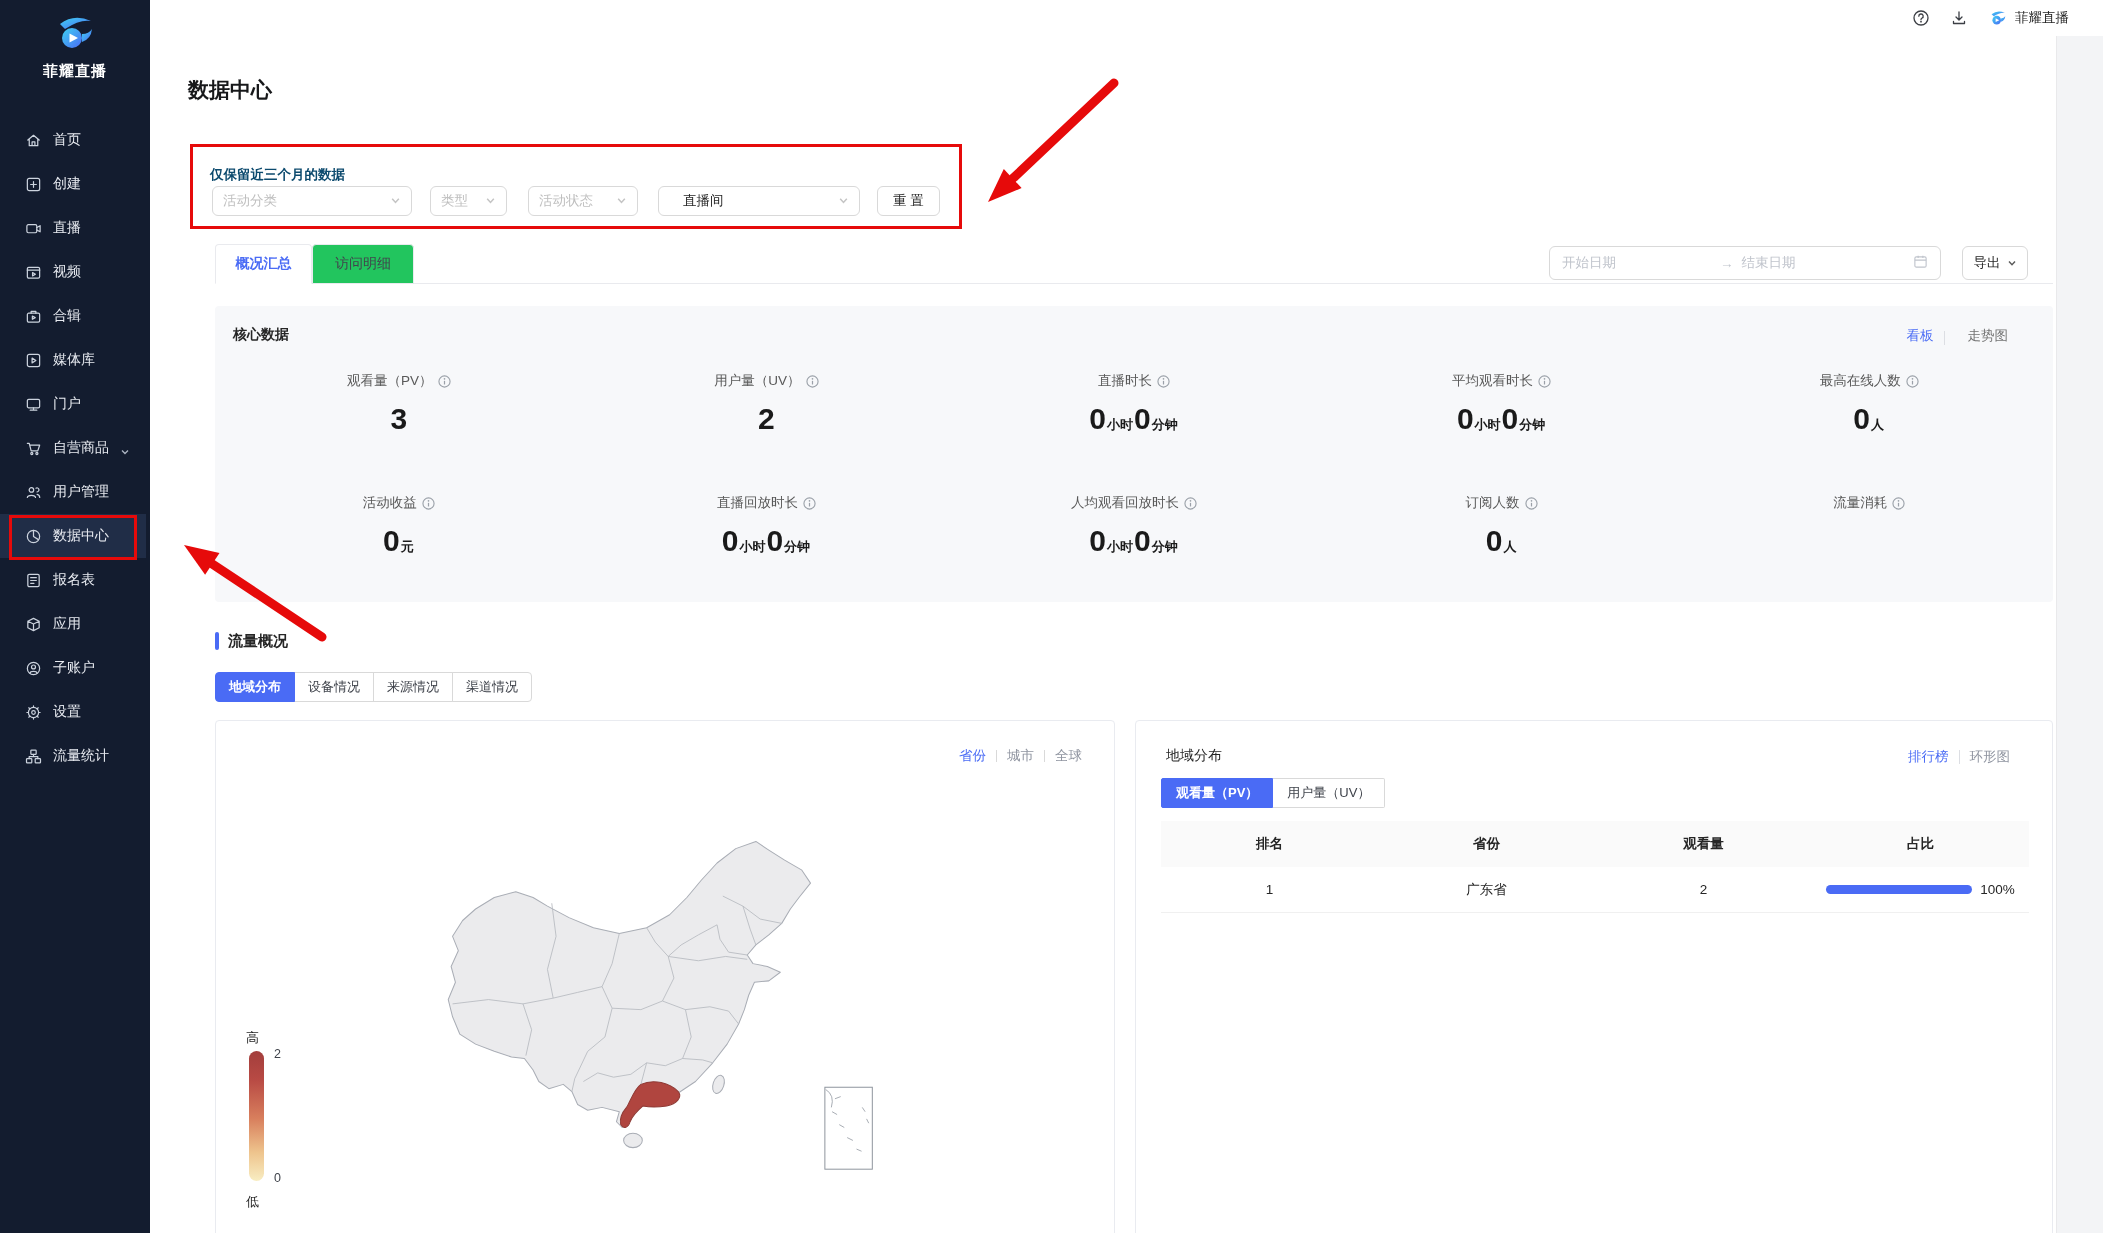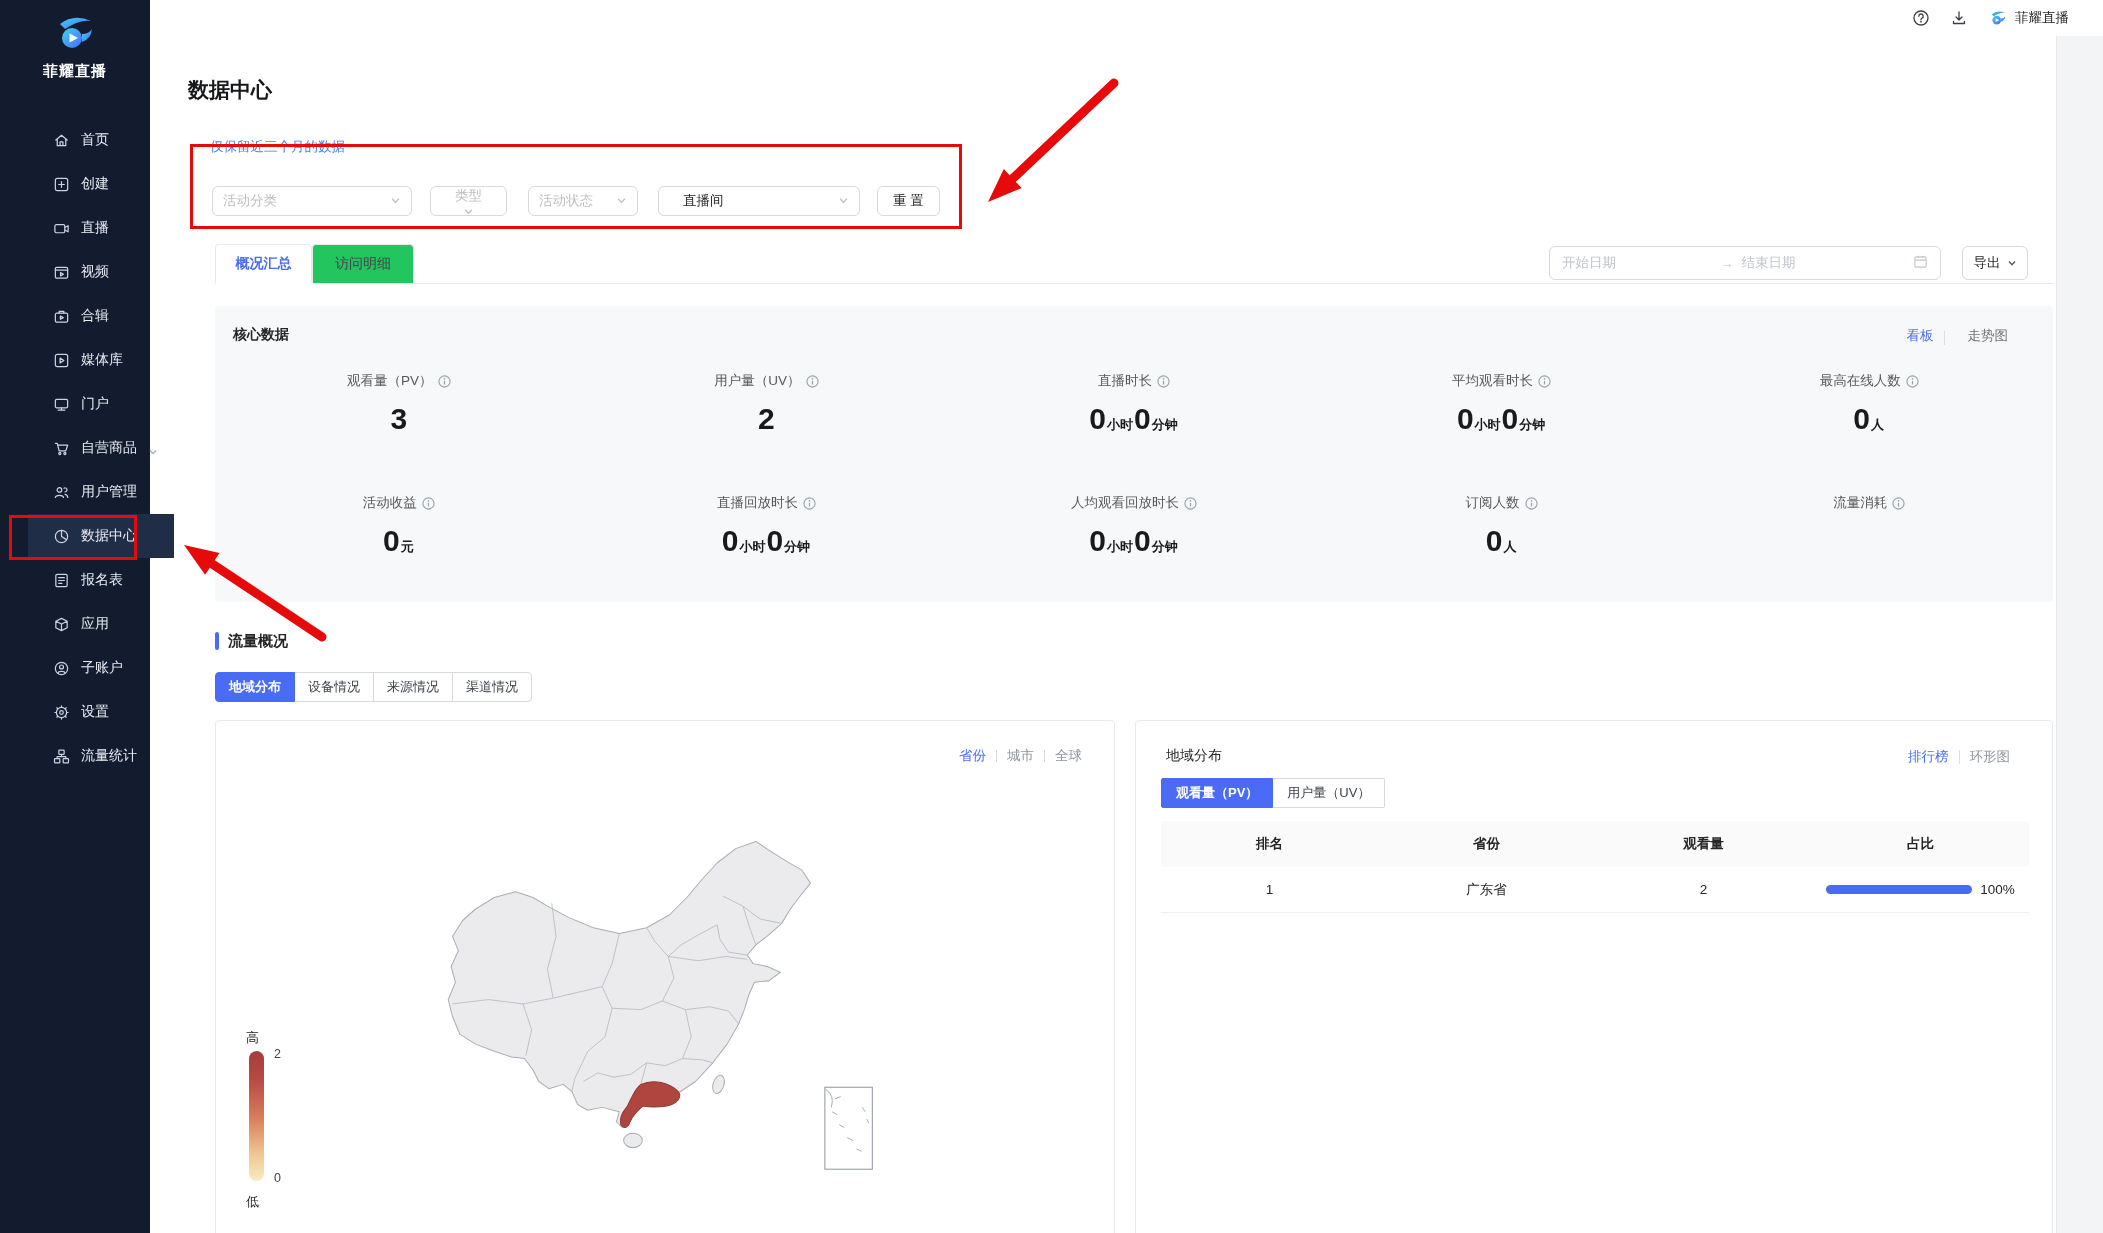--- a/index.html
+++ b/index.html
@@ -5,42 +5,42 @@
   * { margin:0; padding:0; box-sizing:border-box; }
   html,body { width:2103px; height:1233px; overflow:hidden; background:#fff;
     font-family:"Liberation Sans","DejaVu Sans",sans-serif; -webkit-font-smoothing:antialiased; }
   .stage { position:relative; width:2103px; height:1233px; overflow:hidden; }
 
   
   .sidebar { position:absolute; left:0; top:0; width:150px; height:1233px; background:#131c2f; z-index:5; }
   .logo-wrap { position:absolute; top:12px; left:0; width:150px; display:flex; justify-content:center; }
   .brand-name { position:absolute; top:62px; left:0; width:150px; text-align:center;
     color:#fff; font-size:15px; font-weight:600; letter-spacing:1px; }
-  .nav { position:absolute; top:118px; left:0; width:146px;margin-left:28px; }
+  .nav { position:absolute; top:118px; left:0; width:146px; }
   .nav-item { height:44px; display:flex; align-items:center; padding-left:25px; cursor:pointer; }
   .nav-item.active { background:#202d47; }
   .nav-icon { width:17px; height:17px; display:inline-flex; }
   .nav-icon svg { width:17px; height:17px; stroke:#ccd3de; fill:none; stroke-width:1.3; stroke-linecap:round; stroke-linejoin:round; }
   .nav-label { margin-left:11px; color:#e8ebf1; font-size:14px; }
   .nav-chevron { margin-left:auto; margin-right:16px; width:10px; height:10px; }
   .nav-chevron svg { stroke:#aab2c0; fill:none; stroke-width:1.4; }
 
   
   .topbar { position:absolute; left:150px; top:0; right:0; height:36px; background:#fff; z-index:4;
     display:flex; align-items:center; justify-content:flex-end; gap:20px; padding-right:34px; }
   .tb-icon { width:18px; height:18px; display:inline-flex; cursor:pointer; }
   .tb-icon svg { width:18px; height:18px; }
   .tb-user { display:flex; align-items:center; gap:7px; cursor:pointer; }
   .tb-user-label { font-size:13.5px; color:#1f1f1f; }
 
   
   .content { position:absolute; left:150px; top:36px; width:1906px; bottom:0; background:#fff; overflow:hidden; z-index:2; }
   .page-title { position:absolute; left:38px; top:40px; font-size:21px; font-weight:700; color:#17181a; }
 
-  .filter-note { position:absolute; left:60px; top:102px; font-size:13.5px; color:#3b82f6; }
+  .filter-note { position:absolute; left:60px; top:130px; font-size:13.5px; color:#0c4a6e;font-weight:bold; }
   .sel { position:absolute; top:150px; height:30px; background:#fff; border:1px solid #d9d9d9; border-radius:6px;
     display:flex; align-items:center; justify-content:space-between; padding:0 10px; font-size:13.5px; color:#bfbfbf; cursor:pointer; }
   .sel.filled { color:#262626; }
   .sel .chev svg { stroke:#c4c4c4; fill:none; stroke-width:1.4; }
   .btn-reset { position:absolute; top:150px; left:727px; width:63px; height:30px; background:#fff; border:1px solid #d9d9d9;
     border-radius:6px; font-size:13.5px; color:#262626; display:flex; align-items:center; justify-content:center; cursor:pointer; }
 
   .tabline { position:absolute; left:65px; top:247px; width:1838px; height:1px; background:#e9eaee; }
   .vtab { position:absolute; top:208px; height:40px; display:flex; align-items:center; justify-content:center;
     font-size:14px; border:1px solid #e9eaee; border-radius:4px 4px 0 0; cursor:pointer; }
@@ -321,21 +321,21 @@
   <main class="content">
     <h1 class="page-title">数据中心</h1>
 
     <div class="filter-note">仅保留近三个月的数据</div>
     <div class="sel" style="left:62px;width:200px;">
       <span>活动分类</span>
       <span class="chev"><svg width="11" height="11" viewBox="0 0 10 10">
             <path d="M2 3.5 L5 6.8 L8 3.5"></path>
           </svg></span>
     </div>
-    <div class="sel" style="left:280px;width:77px;flex-direction:column;">
+    <div class="sel" style="left:280px;width:77px;">
       <span>类型</span>
       <span class="chev"><svg width="11" height="11" viewBox="0 0 10 10">
             <path d="M2 3.5 L5 6.8 L8 3.5"></path>
           </svg></span>
     </div>
     <div class="sel" style="left:378px;width:110px;">
       <span>活动状态</span>
       <span class="chev"><svg width="11" height="11" viewBox="0 0 10 10">
             <path d="M2 3.5 L5 6.8 L8 3.5"></path>
           </svg></span>

